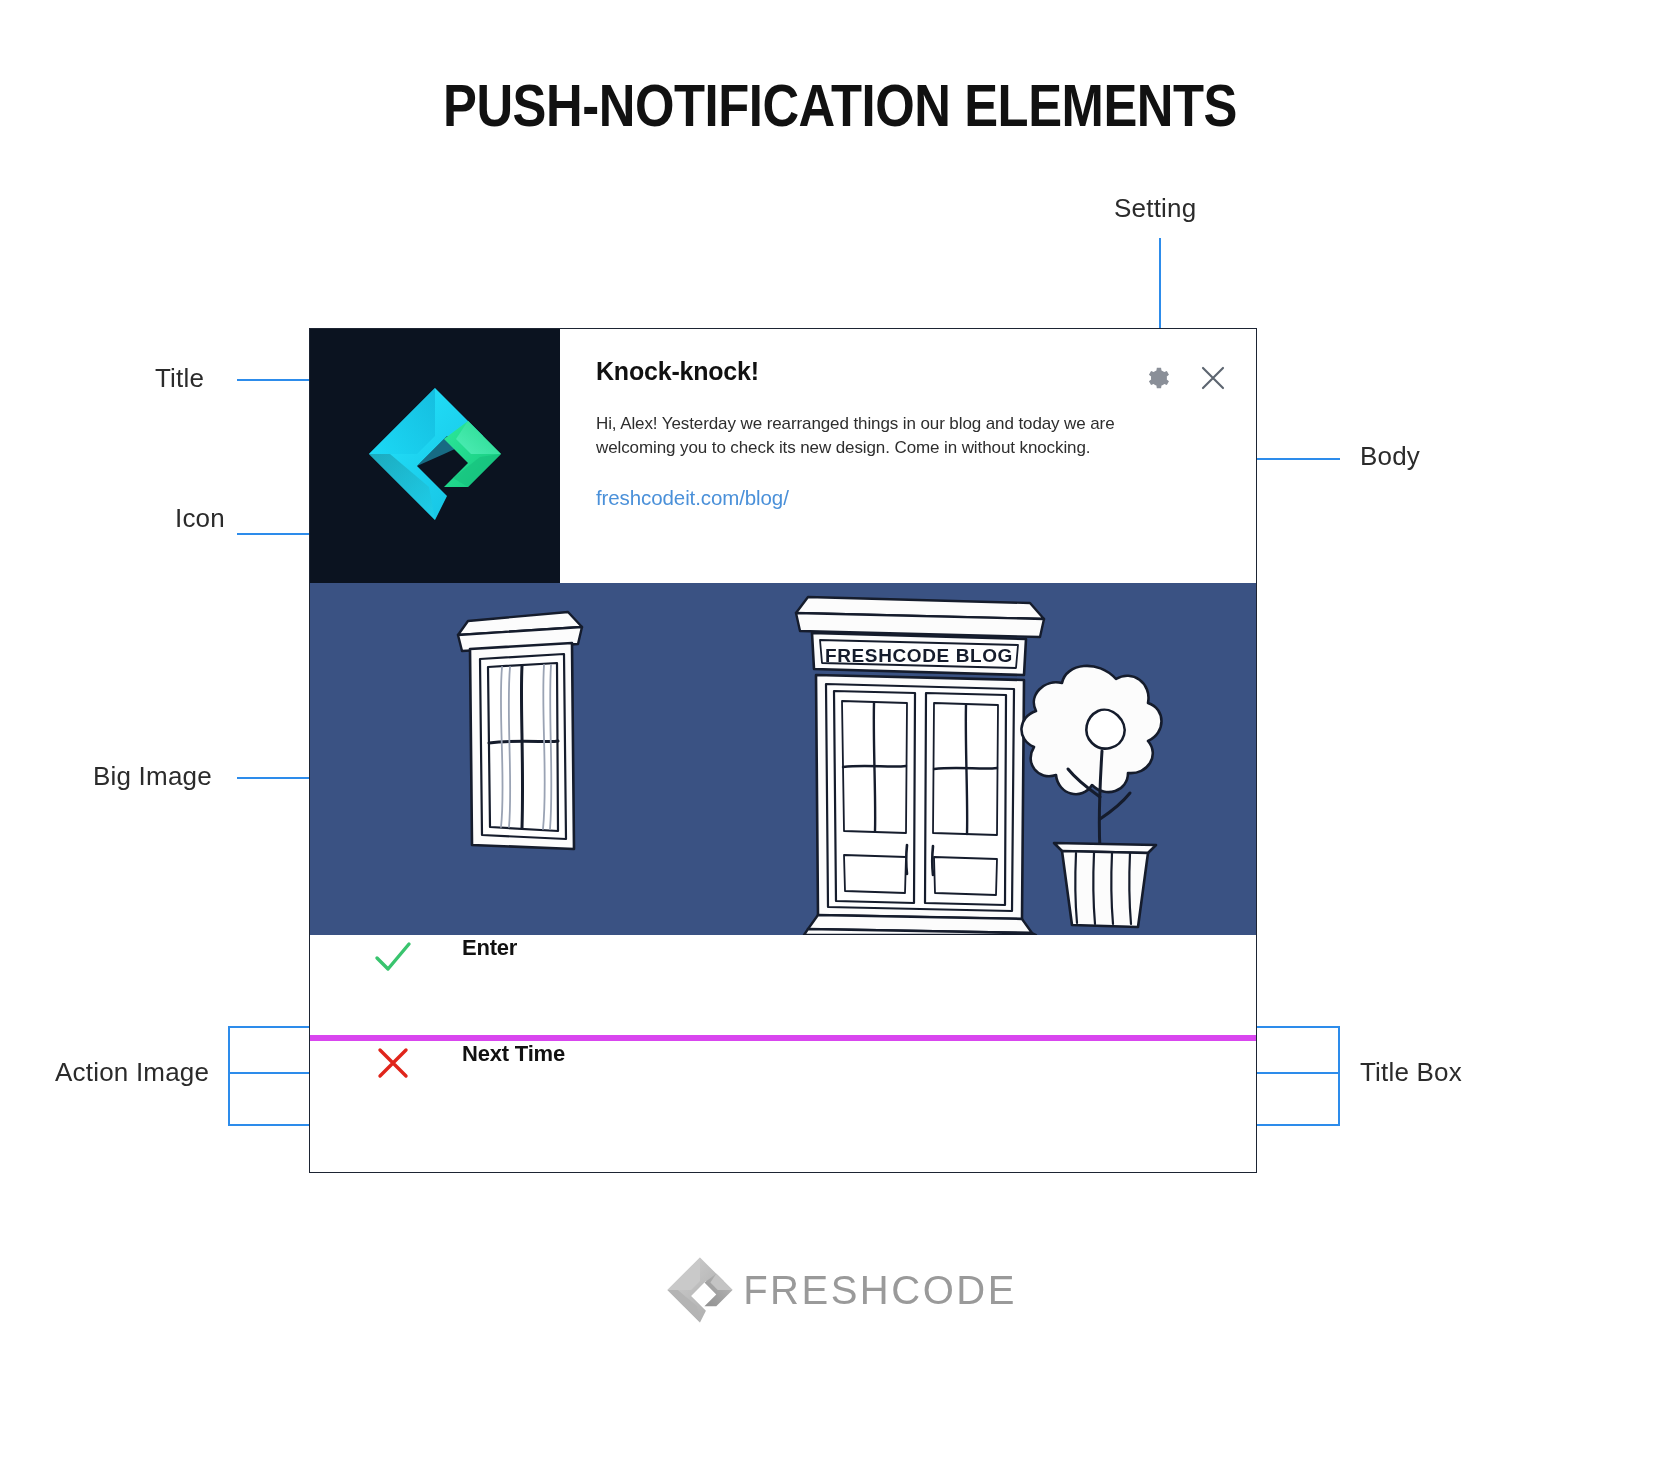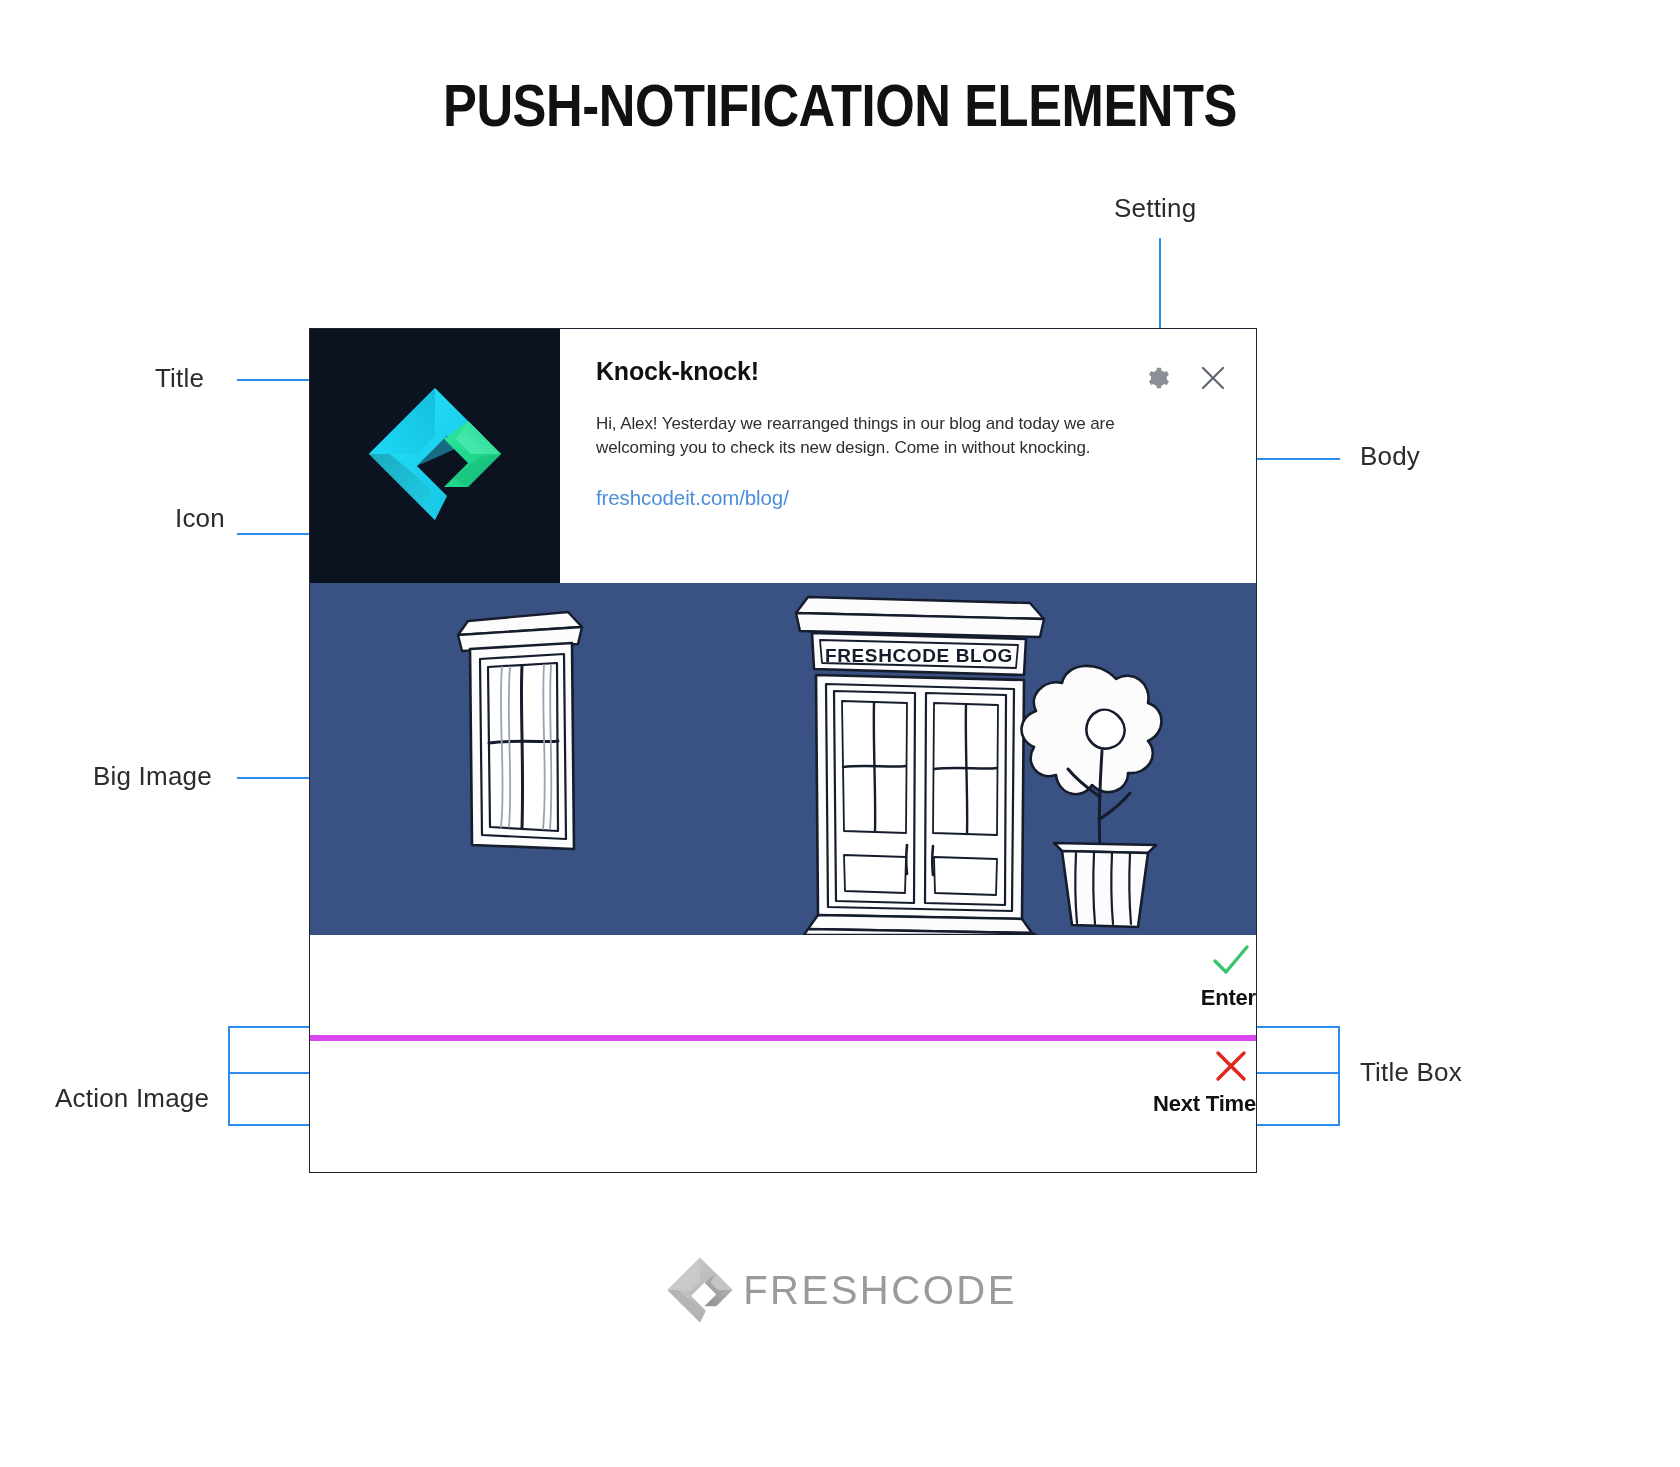--- a/index.html
+++ b/index.html
@@ -91,24 +91,23 @@
     position:relative;
     height:352px;
     background:#fca5a5;
     overflow:hidden;
   }
   .big-image svg{position:absolute;left:0;top:0;width:100%;height:100%;}
 
   
   .action-row{
     height:100px;
-    display:flex;align-items:flex-end;
+    display:flex;align-items:flex-start;
     padding-left:58px;
     box-sizing:border-box;
-    flex-direction:column;
   }
   .action-row + .action-row{border-top:6px solid #d946ef;}
   .action-ico{width:50px;flex:0 0 50px;display:flex;align-items:center;justify-content:center;}
   .action-ico svg{width:44px;height:44px;display:block;}
   .action-label{
     font-size:22px;font-weight:bold;color:#111;
     margin-left:44px;letter-spacing:-0.2px;
   }
 
   
@@ -161,21 +160,21 @@
 
   <div class="callout-label" style="left:155px;top:503px;margin-left:20px;">Icon</div>
   <div class="leader h" style="left:237px;top:533px;width:135px;"></div>
 
   <div class="callout-label" style="left:1360px;top:441px;">Body</div>
   <div class="leader h" style="left:1222px;top:458px;width:118px;"></div>
 
   <div class="callout-label" style="left:93px;top:761px;">Big Image</div>
   <div class="leader h" style="left:237px;top:777px;width:110px;"></div>
 
-  <div class="callout-label" style="left:55px;top:1057px;margin-top:26px;">Action Image</div>
+  <div class="callout-label" style="left:55px;top:1057px;">Action Image</div>
   <div class="bracket left" style="left:228px;top:1026px;width:120px;height:100px;"></div>
   <div class="leader h" style="left:228px;top:1072px;width:110px;"></div>
 
   <div class="callout-label" style="left:1360px;top:1057px;">Title Box</div>
   <div class="bracket right" style="left:1220px;top:1026px;width:120px;height:100px;"></div>
   <div class="leader h" style="left:1230px;top:1072px;width:110px;"></div>
 
   <div id="notification-card">
 
     <div class="notif-head">

